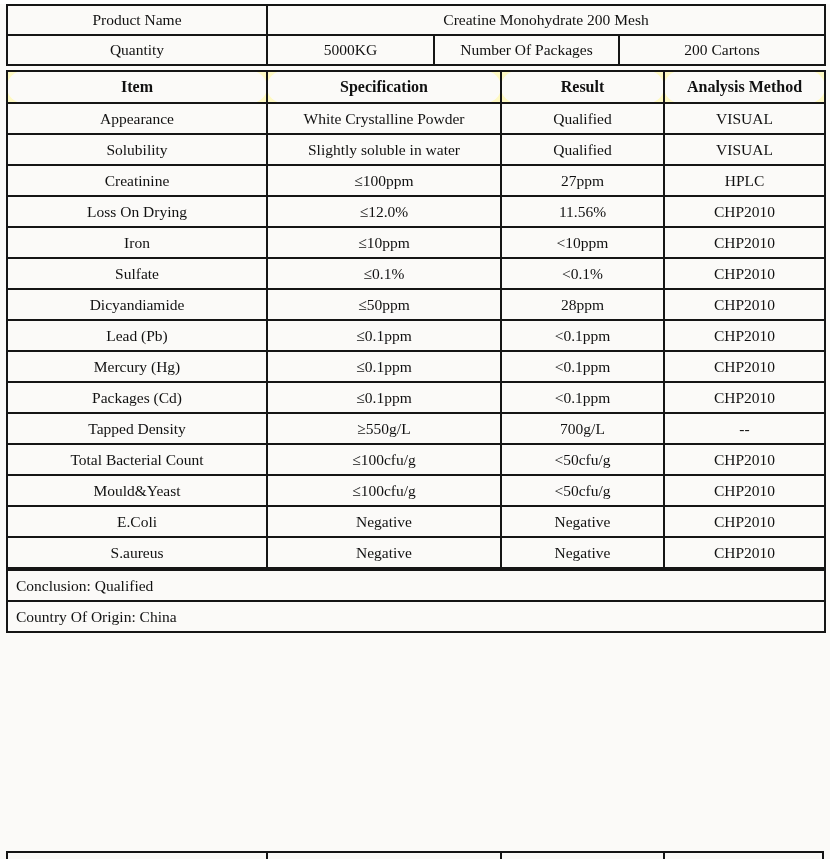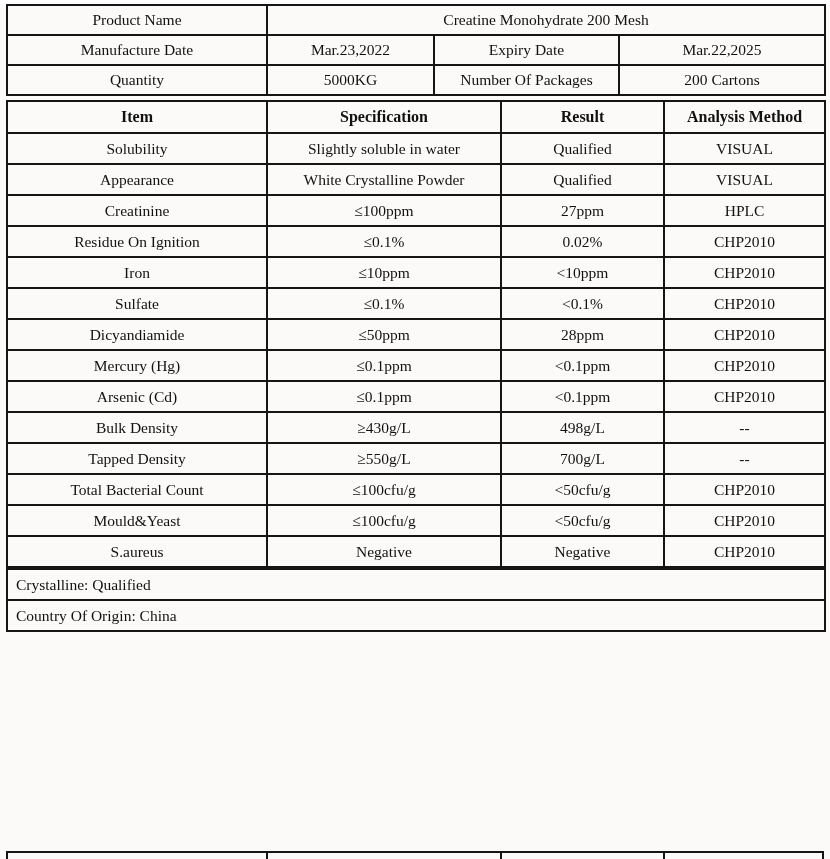--- a/index.html
+++ b/index.html
@@ -56,20 +56,21 @@
     width: 818px;
     margin-left: 6px;
     background: #fbfaf8;
   }
 
   
   #spec-table td.hdr {
     font-weight: bold;
     height: 30px;
     font-size: 16px;
+    border-radius: 16px;
   }
   #spec-table td.item { }
   #spec-table td.spec { }
   #spec-table td.result { }
   #spec-table td.method { }
 
   
   #footer-table td.note {
     text-align: left;
     padding-left: 8px;
@@ -110,26 +111,20 @@
       <col style="width:185px">
       <col style="width:206px">
     </colgroup>
     <tbody>
 
       <tr>
         <td class="label">Product Name</td>
         <td class="wide" colspan="3">Creatine Monohydrate 200 Mesh</td>
       </tr>
 
-      <tr>
-        <td class="label">Manufacture Date</td>
-        <td>Mar.23,2022</td>
-        <td class="label">Expiry Date</td>
-        <td>Mar.22,2025</td>
-      </tr>
 
       <tr>
         <td class="label">Quantity</td>
         <td>5000KG</td>
         <td class="label">Number Of Packages</td>
         <td>200 Cartons</td>
       </tr>
 
 
     </tbody>
@@ -147,41 +142,41 @@
     <thead>
       <tr>
         <td class="hdr">Item</td>
         <td class="hdr">Specification</td>
         <td class="hdr">Result</td>
         <td class="hdr">Analysis Method</td>
       </tr>
     </thead>
     <tbody id="spec-body">
         <tr>
+          <td class="item">Appearance</td>
+          <td class="spec">White Crystalline Powder</td>
+          <td class="result">Qualified</td>
+          <td class="method">VISUAL</td>
+        </tr>
+        <tr>
           <td class="item">Solubility</td>
           <td class="spec">Slightly soluble in water</td>
           <td class="result">Qualified</td>
           <td class="method">VISUAL</td>
         </tr>
         <tr>
-          <td class="item">Appearance</td>
-          <td class="spec">White Crystalline Powder</td>
-          <td class="result">Qualified</td>
-          <td class="method">VISUAL</td>
-        </tr>
-        <tr>
           <td class="item">Creatinine</td>
           <td class="spec">≤100ppm</td>
           <td class="result">27ppm</td>
           <td class="method">HPLC</td>
         </tr>
         <tr>
-          <td class="item">Residue On Ignition</td>
-          <td class="spec">≤0.1%</td>
-          <td class="result">0.02%</td>
+          <td class="item">Loss On Drying</td>
+          <td class="spec">≤12.0%</td>
+          <td class="result">11.56%</td>
           <td class="method">CHP2010</td>
         </tr>
         <tr>
           <td class="item">Iron</td>
           <td class="spec">≤10ppm</td>
           <td class="result">&lt;10ppm</td>
           <td class="method">CHP2010</td>
         </tr>
         <tr>
           <td class="item">Sulfate</td>
@@ -189,71 +184,77 @@
           <td class="result">&lt;0.1%</td>
           <td class="method">CHP2010</td>
         </tr>
         <tr>
           <td class="item">Dicyandiamide</td>
           <td class="spec">≤50ppm</td>
           <td class="result">28ppm</td>
           <td class="method">CHP2010</td>
         </tr>
         <tr>
+          <td class="item">Lead (Pb)</td>
+          <td class="spec">≤0.1ppm</td>
+          <td class="result">&lt;0.1ppm</td>
+          <td class="method">CHP2010</td>
+        </tr>
+        <tr>
           <td class="item">Mercury (Hg)</td>
           <td class="spec">≤0.1ppm</td>
           <td class="result">&lt;0.1ppm</td>
           <td class="method">CHP2010</td>
         </tr>
         <tr>
-          <td class="item">Arsenic (Cd)</td>
+          <td class="item">Packages (Cd)</td>
           <td class="spec">≤0.1ppm</td>
           <td class="result">&lt;0.1ppm</td>
           <td class="method">CHP2010</td>
-        </tr>
-        <tr>
-          <td class="item">Bulk Density</td>
-          <td class="spec">≥430g/L</td>
-          <td class="result">498g/L</td>
-          <td class="method">--</td>
         </tr>
         <tr>
           <td class="item">Tapped Density</td>
           <td class="spec">≥550g/L</td>
           <td class="result">700g/L</td>
           <td class="method">--</td>
         </tr>
         <tr>
           <td class="item">Total Bacterial Count</td>
           <td class="spec">≤100cfu/g</td>
           <td class="result">&lt;50cfu/g</td>
           <td class="method">CHP2010</td>
         </tr>
         <tr>
           <td class="item">Mould&amp;Yeast</td>
           <td class="spec">≤100cfu/g</td>
           <td class="result">&lt;50cfu/g</td>
+          <td class="method">CHP2010</td>
+        </tr>
+        <tr>
+          <td class="item">E.Coli</td>
+          <td class="spec">Negative</td>
+          <td class="result">Negative</td>
           <td class="method">CHP2010</td>
         </tr>
         <tr>
           <td class="item">S.aureus</td>
           <td class="spec">Negative</td>
           <td class="result">Negative</td>
           <td class="method">CHP2010</td>
         </tr>
       </tbody>
   </table>
 
   <table class="coa" id="footer-table">
     <colgroup>
         <col style="width:818px">
       </colgroup>
     <tbody id="footer-body">
         <tr>
-          <td class="note">Crystalline: Qualified</td>
+          <td class="note">Conclusion: Qualified</td>
         </tr>
         <tr>
           <td class="note">Country Of Origin: China</td>
         </tr>
       </tbody>
   </table>
 
   <div id="bottom-stub">
     <div class="divider" style="left:258px"></div>
     <div class="divider" style="left:492px"></div>

